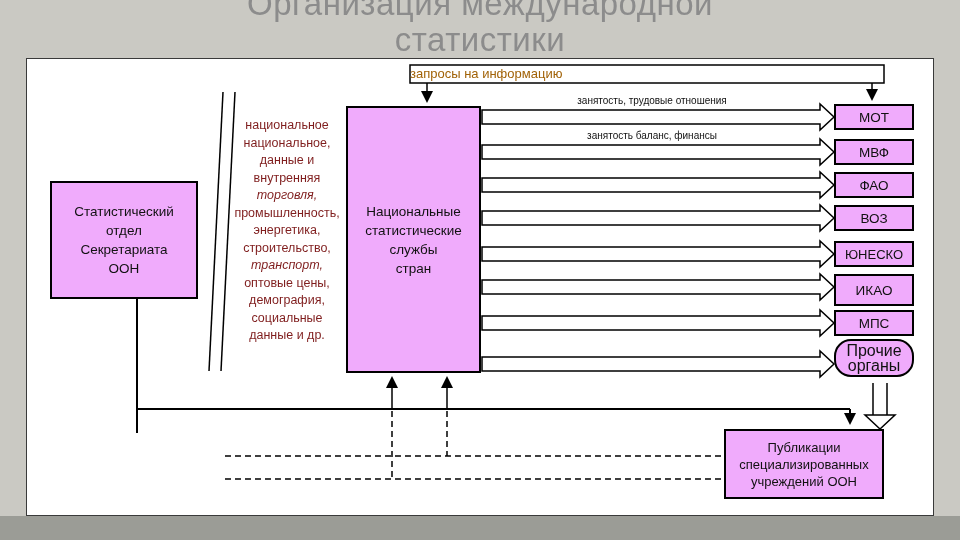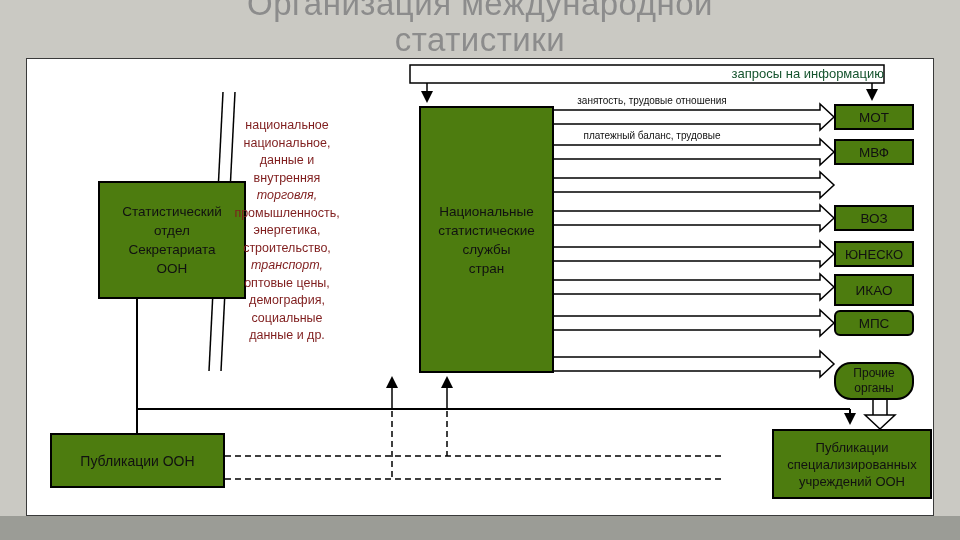--- a/index.html
+++ b/index.html
@@ -32,38 +32,38 @@
   }
   .panel svg { position: absolute; left: 0; top: 0; }
   .footer-band {
     position: absolute;
     left: 0; right: 0; top: 516px; height: 24px;
     background: var(--footer-band, #9b9c96);
     z-index: 0;
   }
   .box {
     position: absolute;
-    background: #4d7c0f;
+    background: #f0abfc;
     border: 2px solid #000;
     box-sizing: border-box;
     display: flex;
     align-items: center;
     justify-content: center;
     text-align: center;
     color: #111;
     z-index: 3;
   }
-  .pre { white-space: pre-line; margin-left: 48px; }
+  .pre { white-space: pre-line; }
   .banner-label {
     position: absolute;
     left: 383px; top: 6px; width: 474px; height: 18px;
     line-height: 18px;
-    text-align: right;
+    text-align: left;
     font-size: 13px;
-    color: #14532d;
+    color: #a16207;
     z-index: 3;
   }
   .subjects {
     position: absolute;
     left: 196px; top: 58px; width: 128px;
     text-align: center;
     font-size: 12.5px;
     line-height: 17.5px;
     color: #7f1d1d;
     z-index: 3;
@@ -145,37 +145,37 @@
         <div class="subject-line">промышленность,</div>
         <div class="subject-line">энергетика,</div>
         <div class="subject-line">строительство,</div>
         <div class="subject-line">транспорт,</div>
         <div class="subject-line">оптовые цены,</div>
         <div class="subject-line">демография,</div>
         <div class="subject-line">социальные</div>
         <div class="subject-line">данные и др.</div>
       </div>
 
-    <div class="box pre" style="left:344px; top:47px; width:135px; height:267px; font-size:13.5px; line-height:19px;">Национальные
+    <div class="box pre" style="left:319px; top:47px; width:135px; height:267px; font-size:13.5px; line-height:19px;">Национальные
 статистические
 службы
 стран</div>
 
     <div class="flow-label" style="left:470px; top:36px; width:310px;">занятость, трудовые отношения</div>
-    <div class="flow-label" style="left:480px; top:71px; width:290px;">платежный баланс, трудовые</div>
+    <div class="flow-label" style="left:480px; top:71px; width:290px;">занятость баланс, финансы</div>
 
     <div class="box" style="left:807px; top:45px;  width:80px; height:26px; font-size:13.5px;">МОТ</div>
     <div class="box" style="left:807px; top:80px;  width:80px; height:26px; font-size:13.5px;">МВФ</div>
+    <div class="box" style="left:807px; top:113px; width:80px; height:26px; font-size:13.5px;">ФАО</div>
     <div class="box" style="left:807px; top:146px; width:80px; height:26px; font-size:13.5px;">ВОЗ</div>
     <div class="box" style="left:807px; top:182px; width:80px; height:26px; font-size:13px;">ЮНЕСКО</div>
     <div class="box" style="left:807px; top:215px; width:80px; height:32px; font-size:13.5px;">ИКАО</div>
-    <div class="box" style="left:807px; top:251px; width:80px; height:26px; font-size:13.5px;border-radius:6px;">МПС</div>
-    <div class="box" style="left:807px; top:303px; width:80px; height:38px; font-size:12px; line-height:15px;border-radius:17px;">Прочие органы</div>
+    <div class="box" style="left:807px; top:251px; width:80px; height:26px; font-size:13.5px;">МПС</div>
+    <div class="box" style="left:807px; top:280px; width:80px; height:38px; font-size:16px; line-height:15px;border-radius:17px;">Прочие органы</div>
 
-    <div class="box" style="left:23px; top:374px; width:175px; height:55px; font-size:14px;">Публикации ООН</div>
     <div class="box pre" style="left:697px; top:370px; width:160px; height:70px; font-size:13px; line-height:17px;">Публикации
 специализированных
 учреждений ООН</div>
 
   </div>
 
   <div class="footer-band"></div>
 </div>
 
 </body></html>

